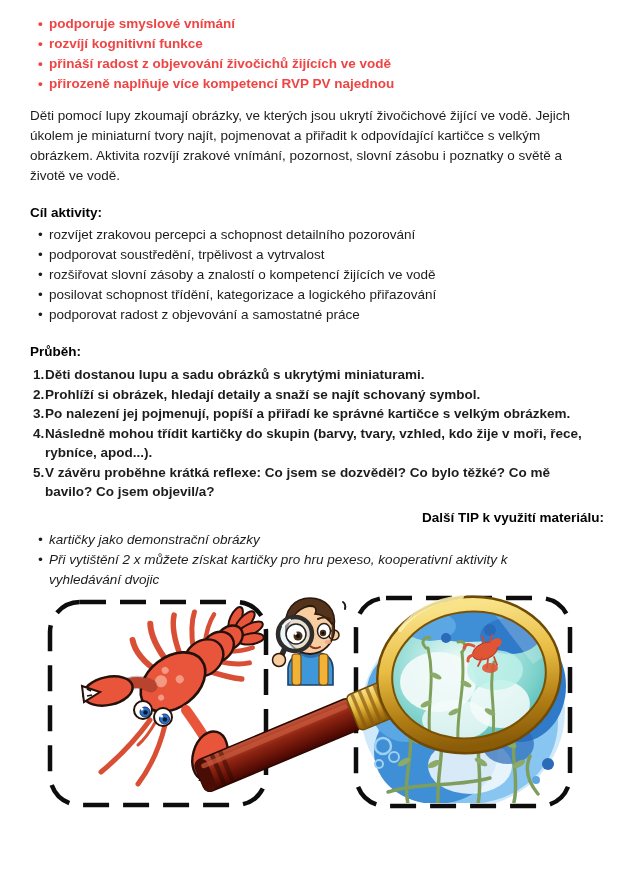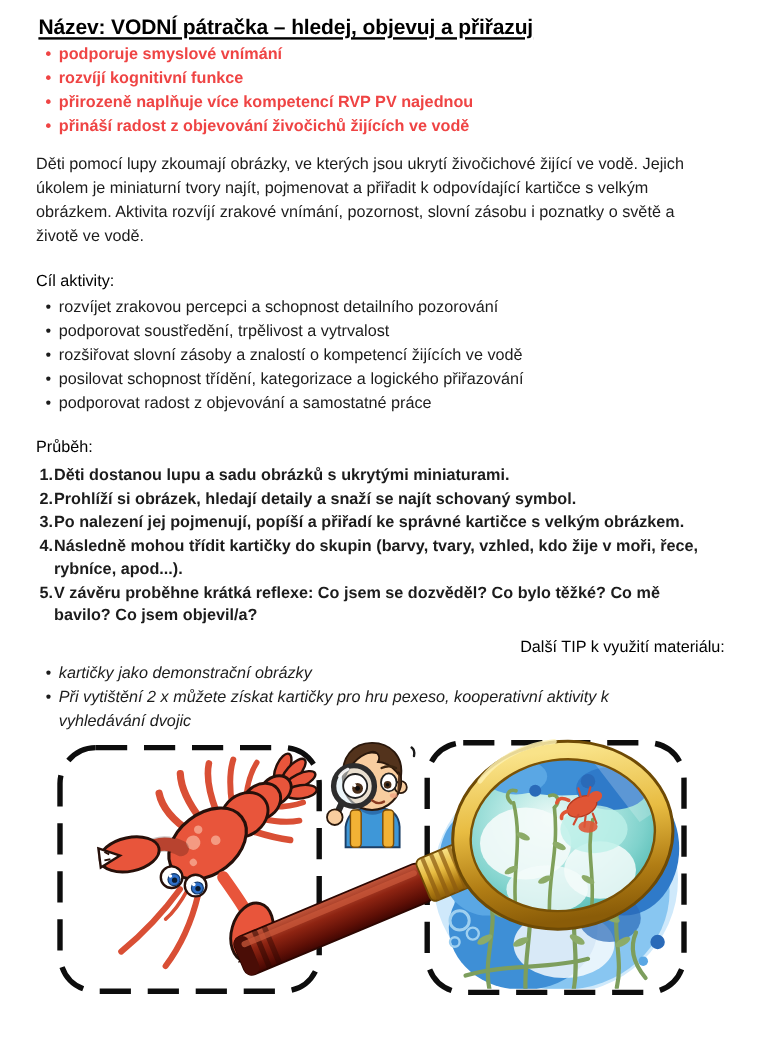--- a/index.html
+++ b/index.html
@@ -25,21 +25,21 @@
   ul.plain li {
     position: relative; padding-left: 19px;
     font-size: 13.5px; line-height: 20px;
   }
   ul.plain li::before { content: "\2022"; position: absolute; left: 8px; top: 0; }
   ul.bold-list li { font-weight: 700; color: #ef4444; }
 
   .desc { margin: 12px 0 0 0; font-size: 13.5px; line-height: 20px; max-width: 570px; }
 
   h2.section-heading {
-    font-size: 13.5px; line-height: 20px; font-weight: 400; color: #000;
+    font-size: 13.5px; line-height: 20px; font-weight: 700; color: #000;
     margin: 17px 0 0 0;
   }
   h2.tight { margin-top: 6px; text-align: right; }
 
   ol.steps { list-style: none; counter-reset: step; margin: 3px 0 0 0; padding: 0; font-weight: bold; }
   ol.steps li {
     counter-increment: step; position: relative; padding-left: 15px;
     font-size: 13.5px; line-height: 19.5px; max-width: 560px;
   }
   ol.steps li::before { content: counter(step) "."; position: absolute; left: 3px; }
@@ -47,28 +47,27 @@
   ul.tips-list li { max-width: 530px; font-style: italic; }
 
   .illustrations { margin: 4px 0 0 8px; }
   svg { display: block; }
 </style>
 </head>
 <body>
 
 <div class="page">
 
-  <h1 class="doc-title">Název: VODNÍ pátračka – hledej, objevuj a přiřazuj</h1>
 
 
   <ul class="plain bold-list">
     <li>podporuje smyslové vnímání</li>
     <li>rozvíjí kognitivní funkce</li>
+    <li>přináší radost z objevování živočichů žijících ve vodě</li>
     <li>přirozeně naplňuje více kompetencí RVP PV najednou</li>
-    <li>přináší radost z objevování živočichů žijících ve vodě</li>
   </ul>
 
   <p class="desc">Děti pomocí lupy zkoumají obrázky, ve kterých jsou ukrytí živočichové  žijící ve vodě. Jejich úkolem je miniaturní tvory najít, pojmenovat a přiřadit k odpovídající kartičce s velkým obrázkem. Aktivita rozvíjí zrakové vnímání, pozornost, slovní zásobu i poznatky o světě a životě ve vodě.</p>
 
   <h2 class="section-heading">Cíl aktivity:</h2>
   <ul class="plain">
     <li>rozvíjet zrakovou percepci a schopnost detailního pozorování</li>
     <li>podporovat soustředění, trpělivost a vytrvalost</li>
     <li>rozšiřovat slovní zásoby a znalostí o  kompetencí žijících ve vodě</li>
     <li>posilovat schopnost třídění, kategorizace a logického přiřazování</li>

